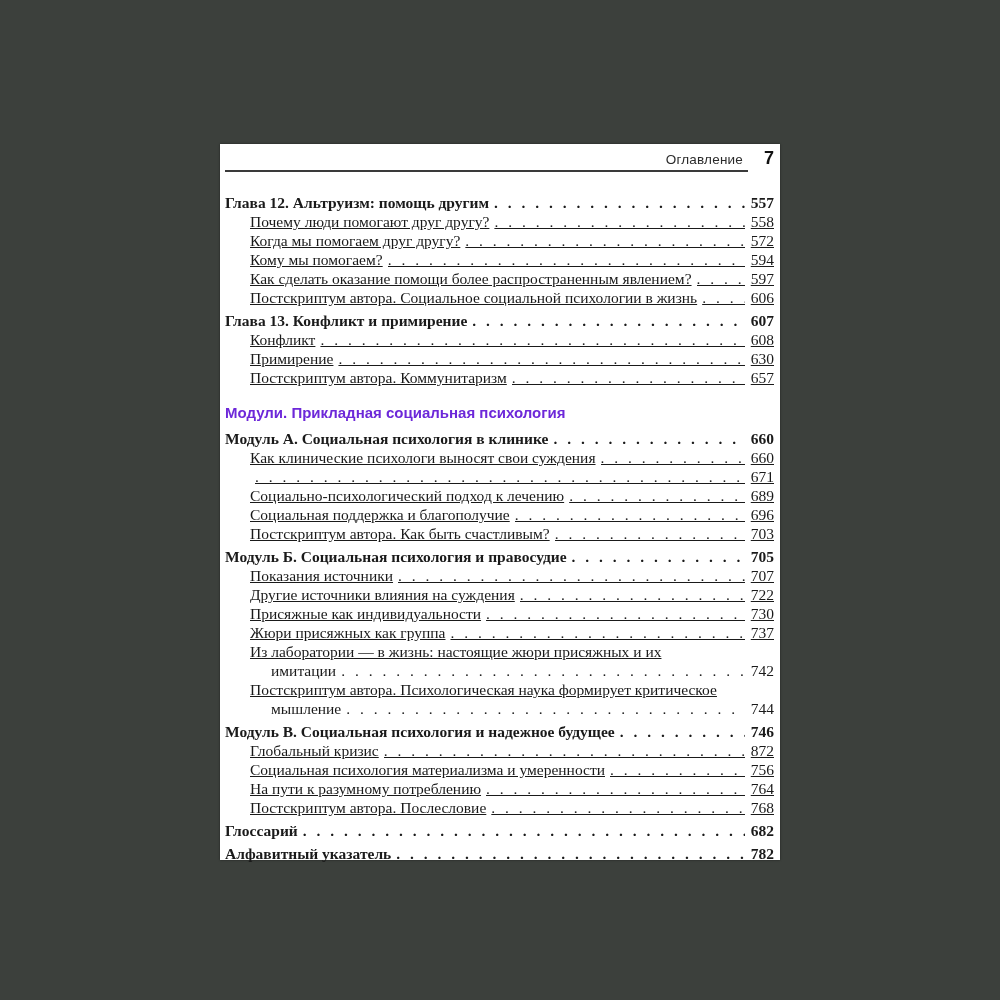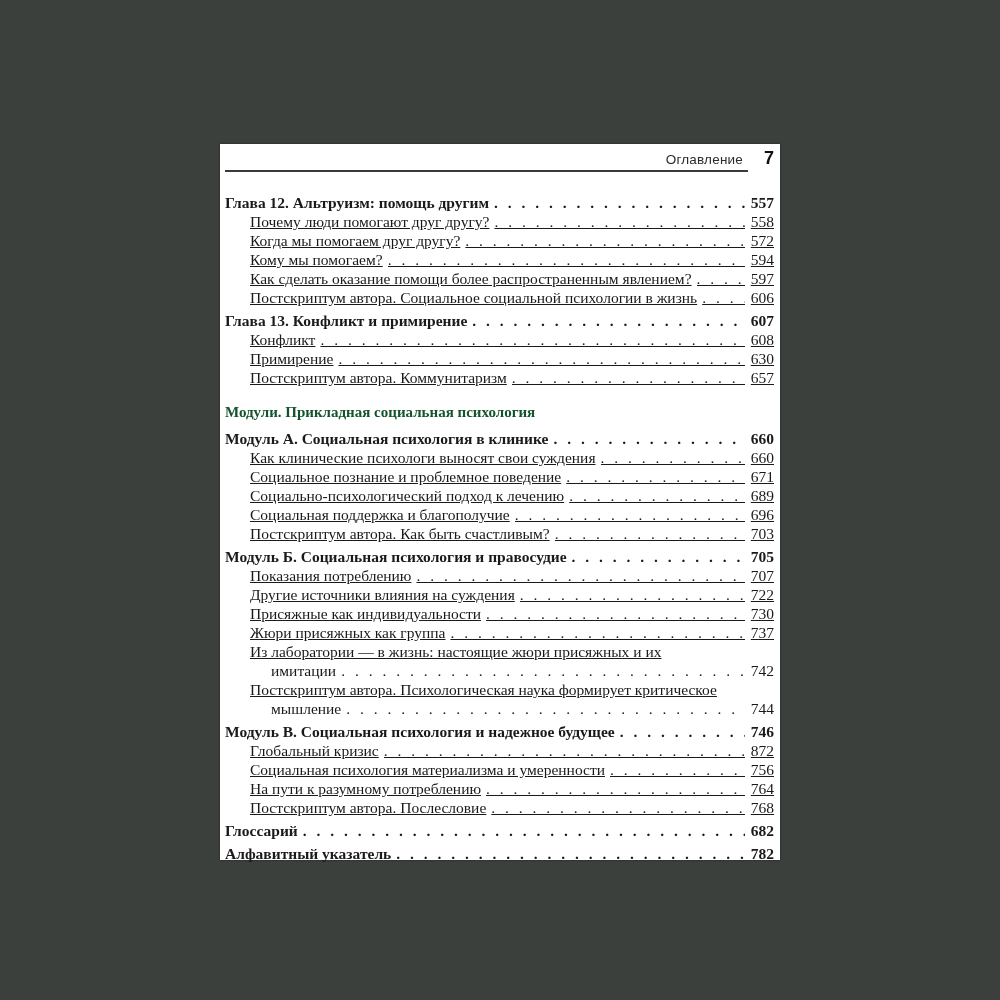--- a/index.html
+++ b/index.html
@@ -54,27 +54,27 @@
   }
   
   .toc {
     margin-top: 21px;
     font-size: 15.5px;
   }
   .toc-block { margin-top: 4px; }
   .toc-block.first { margin-top: 0; }
   .toc-block.backmatter { }
   .section-header {
-    font-family: Liberation Serif, serif;
+    font-family: Liberation Sans, sans-serif;
     font-weight: bold;
     font-size: 15px;
     margin-top: 16px;
     margin-bottom: 7px;
     line-height: 19px;
-    color: #14532d;
+    color: #6d28d9;
   }
   .row {
     display: flex;
     align-items: flex-end;
     line-height: 19px;
     white-space: nowrap;
   }
   .row.bold { font-weight: bold; }
   .row .label { flex: 0 0 auto; }
   .row.indent-1 { padding-left: 25px; text-decoration: underline; }
@@ -164,21 +164,20 @@
             <span class="label">Модуль А. Социальная психология в клинике</span>
             <span class="leader">. . . . . . . . . . . . . . . . . . . . . . . . . . . . . . . . . . . . . . . . . . . . . . . . . . . . . . . . . . . . . . . . . . . . . . . . . . . . . . . . . . . . . . . . . . . . . . . . . . . . . . . . . . . . . . . . . . . . . . . . . . . . . . . . . . . . . . . . . . . . </span>
             <span class="pagenum">660</span>
           </div>
           <div class="row indent-1">
             <span class="label">Как клинические психологи выносят свои суждения</span>
             <span class="leader">. . . . . . . . . . . . . . . . . . . . . . . . . . . . . . . . . . . . . . . . . . . . . . . . . . . . . . . . . . . . . . . . . . . . . . . . . . . . . . . . . . . . . . . . . . . . . . . . . . . . . . . . . . . . . . . . . . . . . . . . . . . . . . . . . . . . . . . . . . . . </span>
             <span class="pagenum">660</span>
           </div>
           <div class="row indent-1">
-            <span class="label">Социальное познание и проблемное поведение</span>
             <span class="leader">. . . . . . . . . . . . . . . . . . . . . . . . . . . . . . . . . . . . . . . . . . . . . . . . . . . . . . . . . . . . . . . . . . . . . . . . . . . . . . . . . . . . . . . . . . . . . . . . . . . . . . . . . . . . . . . . . . . . . . . . . . . . . . . . . . . . . . . . . . . . </span>
             <span class="pagenum">671</span>
           </div>
           <div class="row indent-1">
             <span class="label">Социально-психологический подход к лечению</span>
             <span class="leader">. . . . . . . . . . . . . . . . . . . . . . . . . . . . . . . . . . . . . . . . . . . . . . . . . . . . . . . . . . . . . . . . . . . . . . . . . . . . . . . . . . . . . . . . . . . . . . . . . . . . . . . . . . . . . . . . . . . . . . . . . . . . . . . . . . . . . . . . . . . . </span>
             <span class="pagenum">689</span>
           </div>
           <div class="row indent-1">
             <span class="label">Социальная поддержка и благополучие</span>
@@ -191,21 +190,21 @@
             <span class="pagenum">703</span>
           </div>
         </div>
         <div class="toc-block">
           <div class="row bold">
             <span class="label">Модуль Б. Социальная психология и правосудие</span>
             <span class="leader">. . . . . . . . . . . . . . . . . . . . . . . . . . . . . . . . . . . . . . . . . . . . . . . . . . . . . . . . . . . . . . . . . . . . . . . . . . . . . . . . . . . . . . . . . . . . . . . . . . . . . . . . . . . . . . . . . . . . . . . . . . . . . . . . . . . . . . . . . . . . </span>
             <span class="pagenum">705</span>
           </div>
           <div class="row indent-1">
-            <span class="label">Показания потреблению</span>
+            <span class="label">Показания источники</span>
             <span class="leader">. . . . . . . . . . . . . . . . . . . . . . . . . . . . . . . . . . . . . . . . . . . . . . . . . . . . . . . . . . . . . . . . . . . . . . . . . . . . . . . . . . . . . . . . . . . . . . . . . . . . . . . . . . . . . . . . . . . . . . . . . . . . . . . . . . . . . . . . . . . . </span>
             <span class="pagenum">707</span>
           </div>
           <div class="row indent-1">
             <span class="label">Другие источники влияния на суждения</span>
             <span class="leader">. . . . . . . . . . . . . . . . . . . . . . . . . . . . . . . . . . . . . . . . . . . . . . . . . . . . . . . . . . . . . . . . . . . . . . . . . . . . . . . . . . . . . . . . . . . . . . . . . . . . . . . . . . . . . . . . . . . . . . . . . . . . . . . . . . . . . . . . . . . . </span>
             <span class="pagenum">722</span>
           </div>
           <div class="row indent-1">
             <span class="label">Присяжные как индивидуальности</span>

